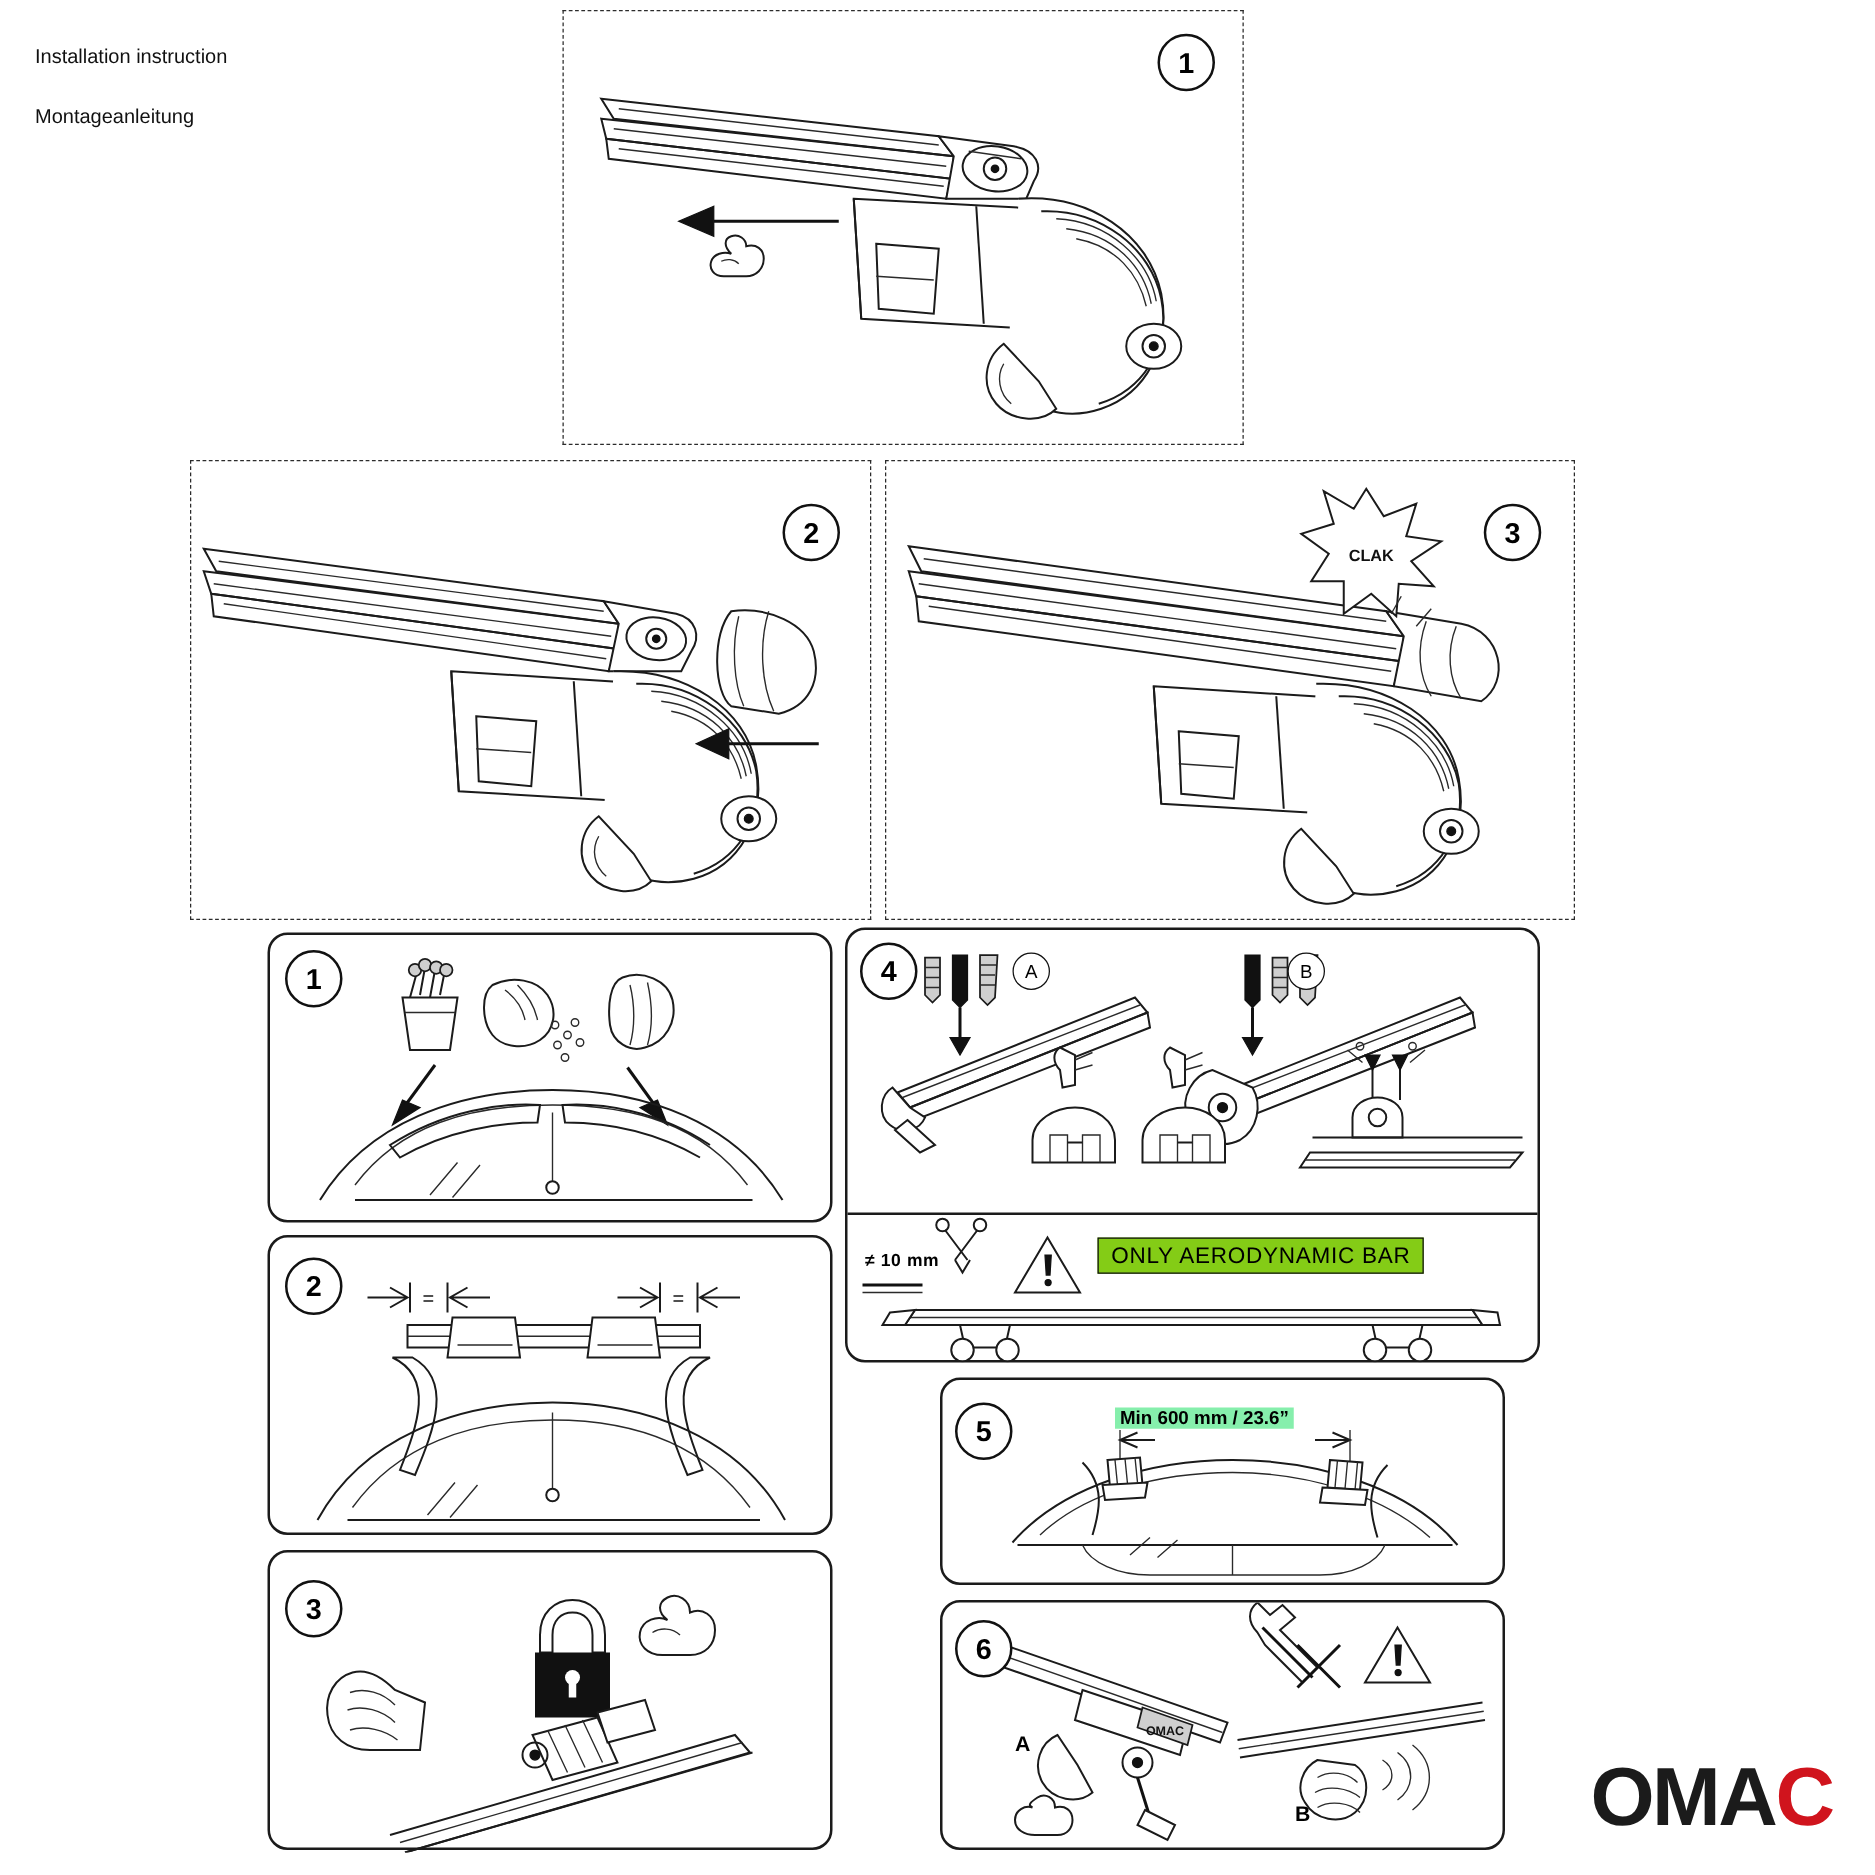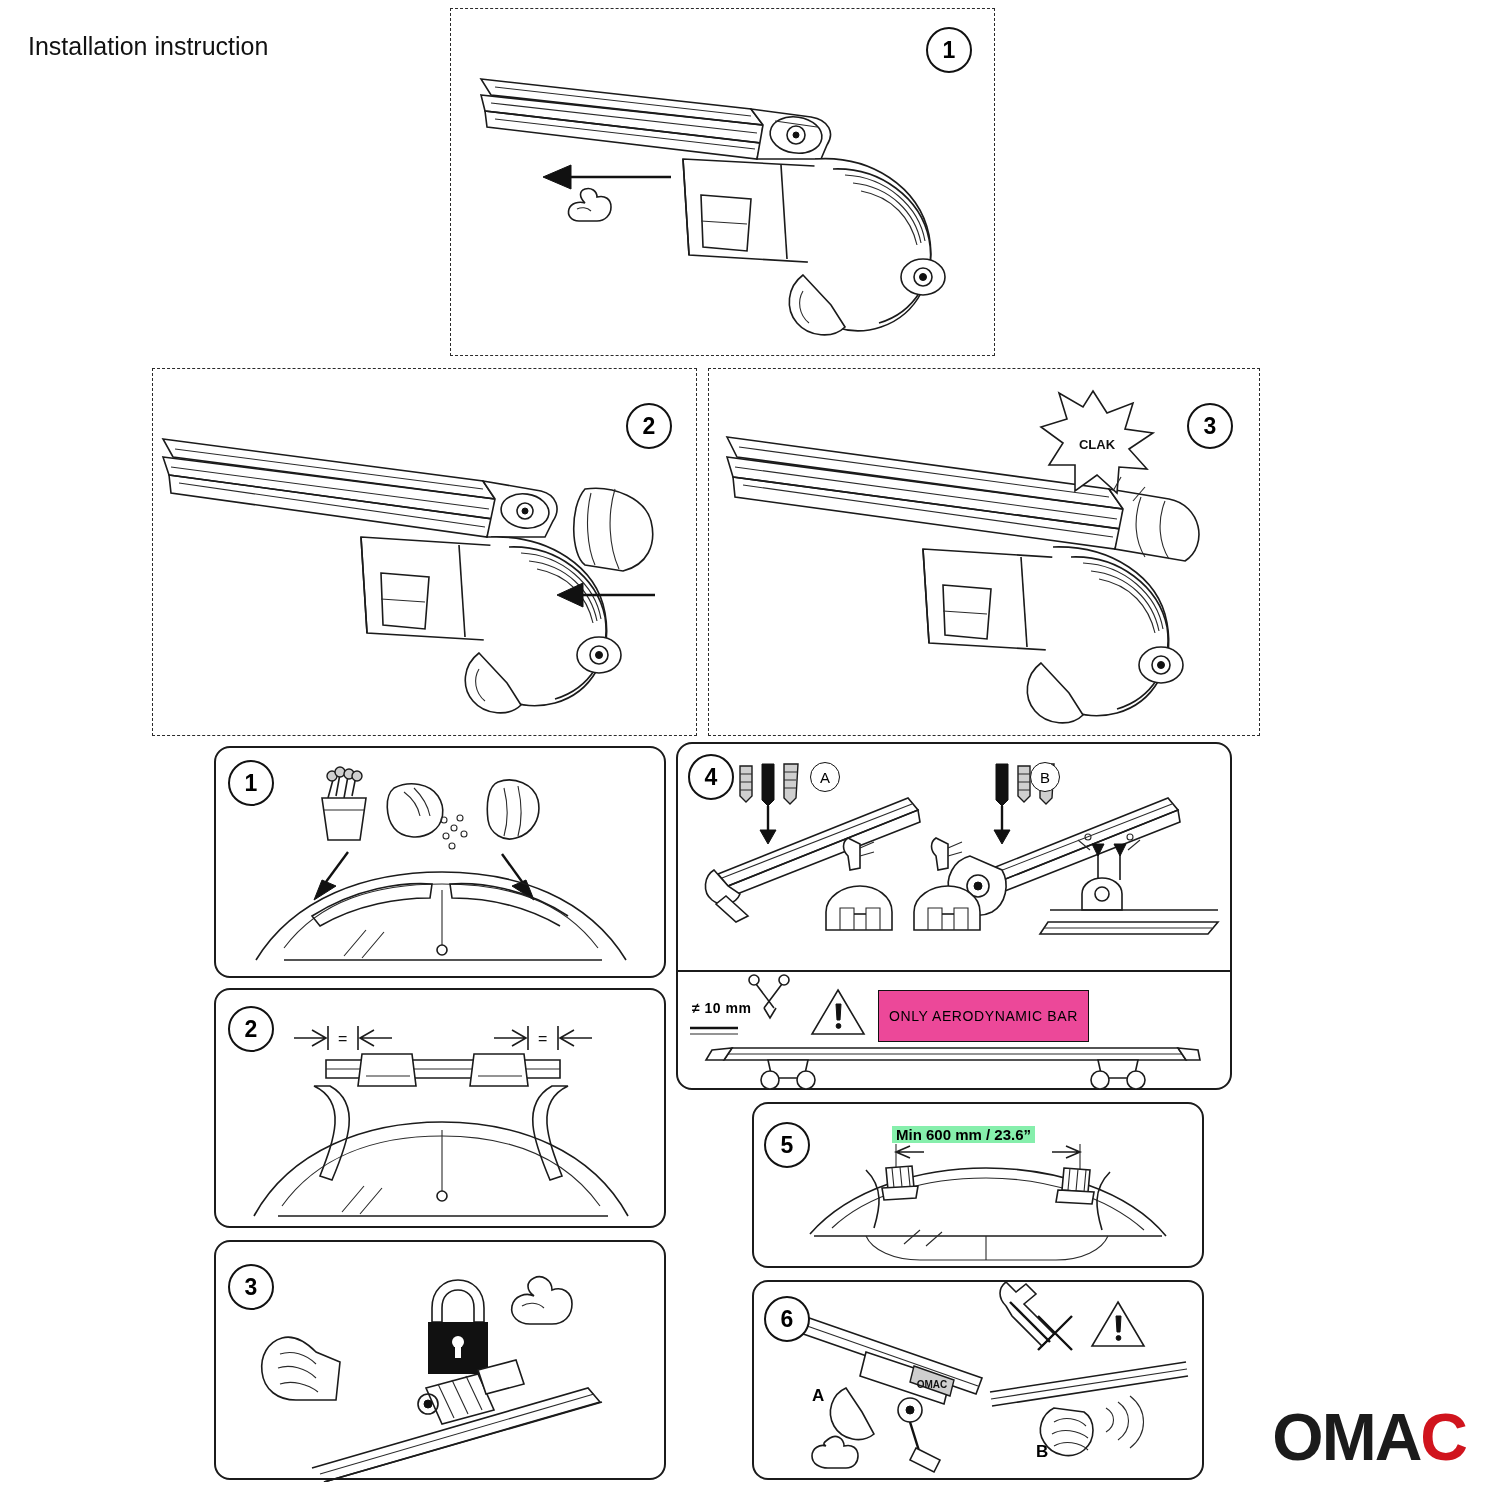--- a/index.html
+++ b/index.html
@@ -20,21 +20,21 @@
     inset: 0;
   }
   
   .titles {
     position: absolute;
     left: 28px;
     top: 22px;
     width: 400px;
   }
   .titles div {
-    font-size: 25px;
+    font-size: 16px;
     line-height: 48px;
     color: #111;
     white-space: nowrap;
   }
   
   .panel {
     position: absolute;
     box-sizing: border-box;
   }
   .dashed {
@@ -78,24 +78,24 @@
     font-weight: bold;
   }
   .caption {
     position: absolute;
     font-size: 14px;
     letter-spacing: .5px;
   }
   .boxed-caption {
     position: absolute;
     border: 1.4px solid #111;
-    padding: 17px 10px;
-    font-size: 14px;
+    padding: 3px 10px;
+    font-size: 18px;
     letter-spacing: .6px;
-    background: #ec4899;
+    background: #84cc16;
   }
   .dim-label {
     position: absolute;
     font-size: 15px;
     font-weight: bold;
     background: #86efac;
     padding: 0 4px;
   }
   svg { display:block; }
   .ln { fill:none; stroke:#1b1b1b; stroke-width:1.6; }
@@ -119,20 +119,21 @@
   .logo .a { color: #1b1b1b; }
   .logo .c { color: #d0141d; }
 </style>
 </head>
 <body>
 
 <div class="sheet">
 
   <div class="titles">
     <div>Installation instruction</div>
+    <div>Montageanleitung</div>
   </div>
 
   <div class="panel dashed" style="left:450px; top:8px; width:545px; height:348px;">
     <div class="badge" style="right:22px; top:18px;">1</div>
     <svg width="545" height="348" viewBox="0 0 545 348">
 
       <path class="ln" d="M30 70 L300 100 L312 116 L40 86 Z"></path>
       <path class="ln" d="M30 86 L312 116 L310 134 L34 102 Z"></path>
       <path class="ln-thin" d="M44 78 L300 107"></path>
       <path class="ln-thin" d="M40 94 L306 124"></path>

